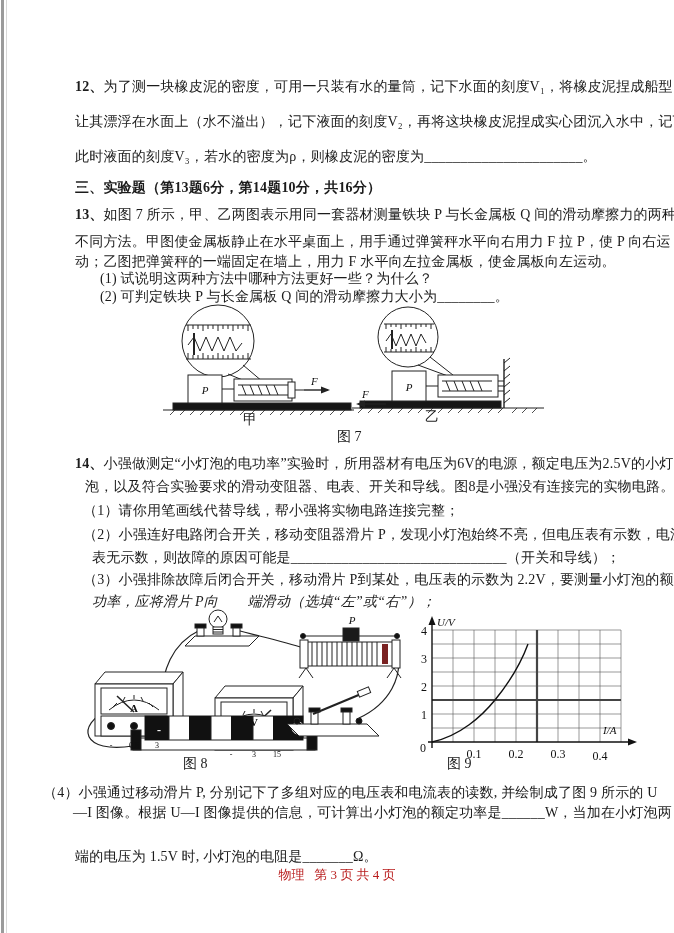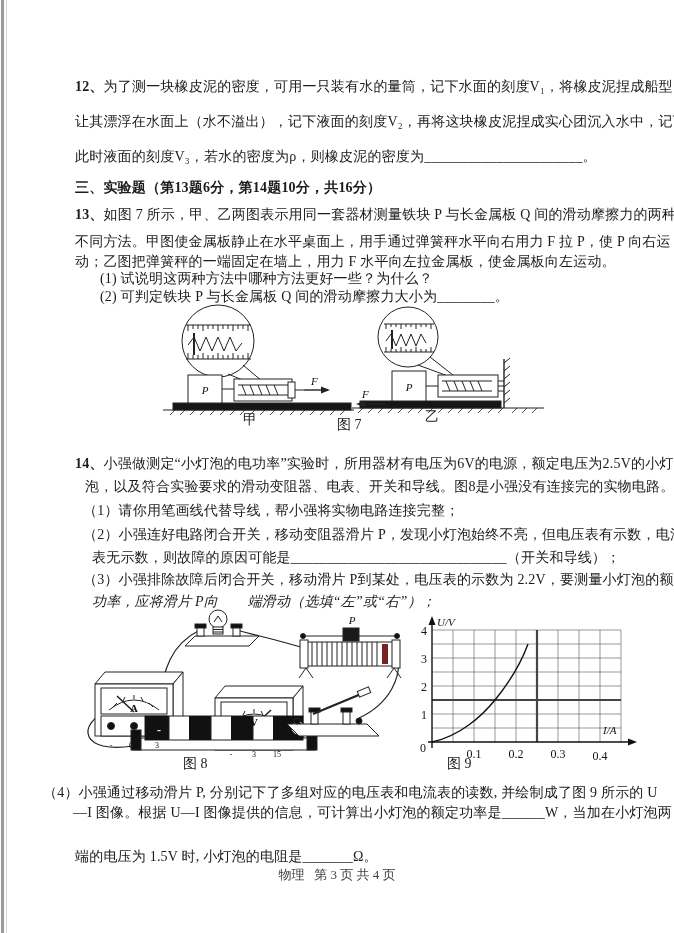--- a/index.html
+++ b/index.html
@@ -7,21 +7,21 @@
     width:674px;height:933px;background:#ffffff;position:relative;overflow:hidden;
     font-family:"Liberation Serif","DejaVu Serif",serif;color:#1b1b1b;
   }
   .edge-bar{position:absolute;left:1px;top:0;width:3px;height:933px;background:#9b9b9b;}
   .edge-bar2{position:absolute;left:6px;top:0;width:1px;height:933px;background:#d8d8d8;}
   .line{position:absolute;font-size:14px;white-space:pre;letter-spacing:0.2px;line-height:17px;}
   .bold{font-weight:bold;}
   .caption{position:absolute;font-size:14px;white-space:pre;}
   .figsvg{position:absolute;}
   svg text{font-family:"Liberation Serif","DejaVu Serif",serif;}
-  .footer{position:absolute;left:0;top:866px;width:674px;text-align:center;font-size:13px;color:#404040;white-space:pre;}
+  .footer{position:absolute;left:0;top:866px;width:674px;text-align:center;font-size:13px;color:#b91c1c;white-space:pre;}
 </style>
 </head>
 <body>
 
 <div class="edge-bar"></div>
 <div class="edge-bar2"></div>
 
 <div class="line" style="left:75px;top:78px;"><span class="bold">12、</span><span>为了测一块橡皮泥的密度，可用一只装有水的量筒，记下水面的刻度V₁，将橡皮泥捏成船型，</span></div>
 <div class="line" style="left:75px;top:113px;">让其漂浮在水面上（水不溢出），记下液面的刻度V₂，再将这块橡皮泥捏成实心团沉入水中，记下</div>
 <div class="line" style="left:75px;top:148px;">此时液面的刻度V₃，若水的密度为ρ，则橡皮泥的密度为______________________。</div>
@@ -215,21 +215,21 @@
       <line x1="34" y1="101" x2="8" y2="101" stroke-width="1.4"></line>
       <polygon points="4,101 13,97.5 13,104.5" fill="#222" stroke="none"></polygon>
     </g>
   </g>
   <text x="57" y="88" font-size="11" font-style="italic" text-anchor="middle" fill="#111">P</text>
   <text x="10" y="95" font-size="11" font-style="italic" fill="#111">F</text>
 </svg>
 
 <div class="caption" style="left:243px;top:411px;">甲</div>
 <div class="caption" style="left:425px;top:408px;">乙</div>
-<div class="caption" style="left:337px;top:416px;text-align:right;">图 7</div>
+<div class="caption" style="left:337px;top:428px;text-align:right;">图 7</div>
 
 <div class="line" style="left:75px;top:455px;"><span class="bold">14、</span><span>小强做测定“小灯泡的电功率”实验时，所用器材有电压为6V的电源，额定电压为2.5V的小灯</span></div>
 <div class="line" style="left:85px;top:478px;">泡，以及符合实验要求的滑动变阻器、电表、开关和导线。图8是小强没有连接完的实物电路。</div>
 <div class="line" style="left:83px;top:502px;">（1）请你用笔画线代替导线，帮小强将实物电路连接完整；</div>
 <div class="line" style="left:83px;top:526px;">（2）小强连好电路闭合开关，移动变阻器滑片 P，发现小灯泡始终不亮，但电压表有示数，电流</div>
 <div class="line" style="left:92px;top:549px;">表无示数，则故障的原因可能是______________________________（开关和导线）；</div>
 <div class="line" style="left:83px;top:571px;">（3）小强排除故障后闭合开关，移动滑片 P到某处，电压表的示数为 2.2V，要测量小灯泡的额定</div>
 <div class="line" style="left:92px;top:593px;font-style:italic;">功率，应将滑片 P向        端滑动（选填“左”或“右”）；</div>
 
 <svg class="figsvg" style="left:55px;top:608px;" width="350" height="150" viewBox="0 0 350 150">

